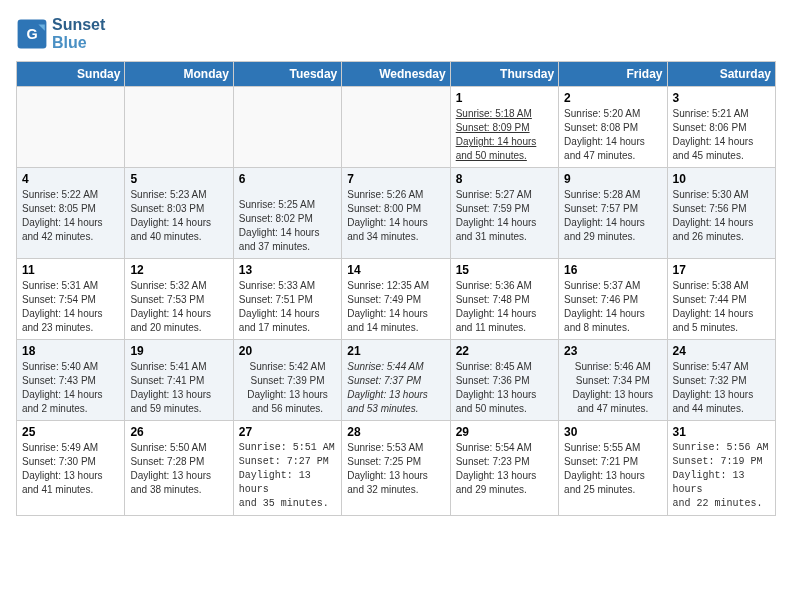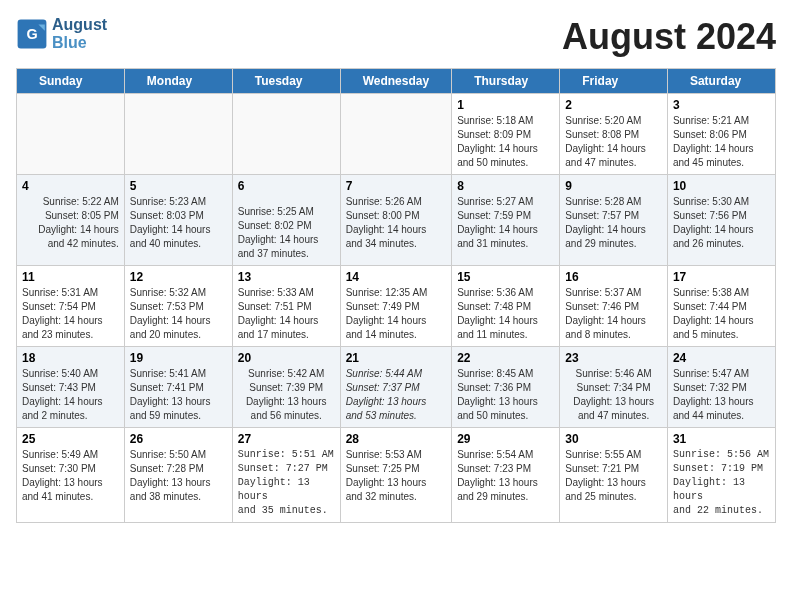--- a/index.html
+++ b/index.html
@@ -38,22 +38,22 @@
       color: #444;
     }
     .calendar-table {
       width: 100%;
       border-collapse: collapse;
       font-size: 11px;
     }
     .calendar-table thead tr th {
       background-color: #2e75b6;
       color: #fff;
-      text-align: left;
-      padding: 5px 22px;
+      text-align: right;
+      padding: 5px 4px;
       font-size: 12px;
       border: 1px solid #ccc;
     }
     .calendar-table tbody tr td {
       border: 1px solid #ccc;
       padding: 4px 5px;
       vertical-align: top;
       width: 14.28%;
       min-height: 80px;
       background: #fff;
@@ -83,26 +83,25 @@
 <body>
 
 <div class="header-area">
   <div class="logo">
     <svg class="logo-icon" viewBox="0 0 40 40">
       <rect x="2" y="2" width="36" height="36" rx="4" fill="#2e75b6"></rect>
       <text x="20" y="26" font-size="18" font-weight="bold" fill="white" text-anchor="middle" font-family="Arial">G</text>
       <polygon points="28,8 36,16 36,8" fill="#6ab0e0"></polygon>
     </svg>
     <div>
-      <div style="font-size:16px;font-weight:bold;color:#2c5f8a;line-height:1.1;">August</div>
+      <div style="font-size:16px;font-weight:bold;color:#2c5f8a;line-height:1.1;">Sunset</div>
       <div style="font-size:16px;font-weight:bold;color:#4a90c4;line-height:1.1;">Blue</div>
     </div>
   </div>
   <div class="title-area">
-    <div class="month-title">August 2024</div>
   </div>
 </div>
 
 <table class="calendar-table">
   <thead>
     <tr>
     <th>Sunday</th>
         <th>Monday</th>
         <th>Tuesday</th>
         <th>Wednesday</th>
@@ -112,21 +111,21 @@
       </tr>
   </thead>
   <tbody id="calendar-body">
   <tr>
         <td class="empty-cell"></td>
         <td class="empty-cell"></td>
         <td class="empty-cell"></td>
         <td class="empty-cell"></td>
         <td>
           <span class="day-number">1</span>
-          <div class="day-info" style="white-space: pre-line;">Sunrise: 5:18 AM
+          <div class="day-info" style="white-space: pre-line; text-decoration: underline;">Sunrise: 5:18 AM
 Sunset: 8:09 PM
 Daylight: 14 hours
 and 50 minutes.</div>
         </td>
         <td>
           <span class="day-number">2</span>
           <div class="day-info" style="white-space: pre-line;">Sunrise: 5:20 AM
 Sunset: 8:08 PM
 Daylight: 14 hours
 and 47 minutes.</div>
@@ -135,21 +134,21 @@
           <span class="day-number">3</span>
           <div class="day-info" style="white-space: pre-line;">Sunrise: 5:21 AM
 Sunset: 8:06 PM
 Daylight: 14 hours
 and 45 minutes.</div>
         </td>
       </tr>
       <tr class="row-shade">
         <td>
           <span class="day-number">4</span>
-          <div class="day-info" style="white-space: pre-line; text-align: right;">Sunrise: 5:22 AM
+          <div class="day-info" style="white-space: pre-line;">Sunrise: 5:22 AM
 Sunset: 8:05 PM
 Daylight: 14 hours
 and 42 minutes.</div>
         </td>
         <td>
           <span class="day-number">5</span>
           <div class="day-info" style="white-space: pre-line;">Sunrise: 5:23 AM
 Sunset: 8:03 PM
 Daylight: 14 hours
 and 40 minutes.</div>

